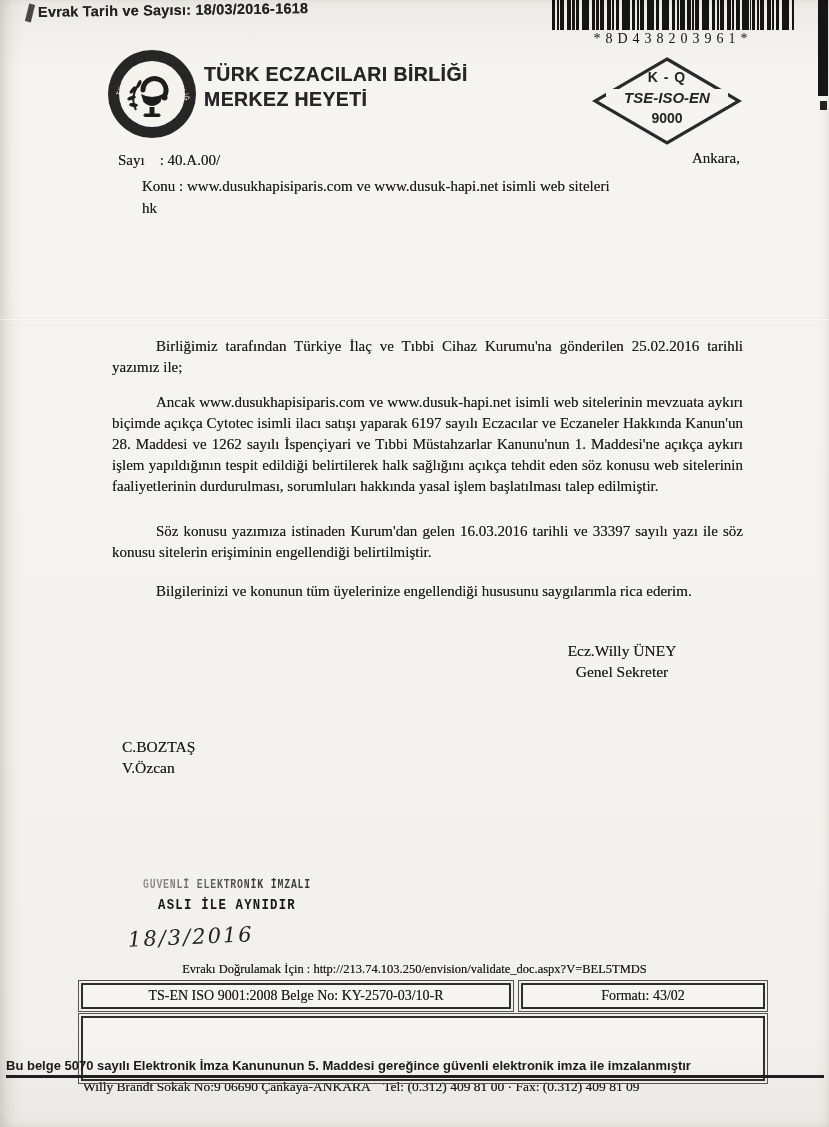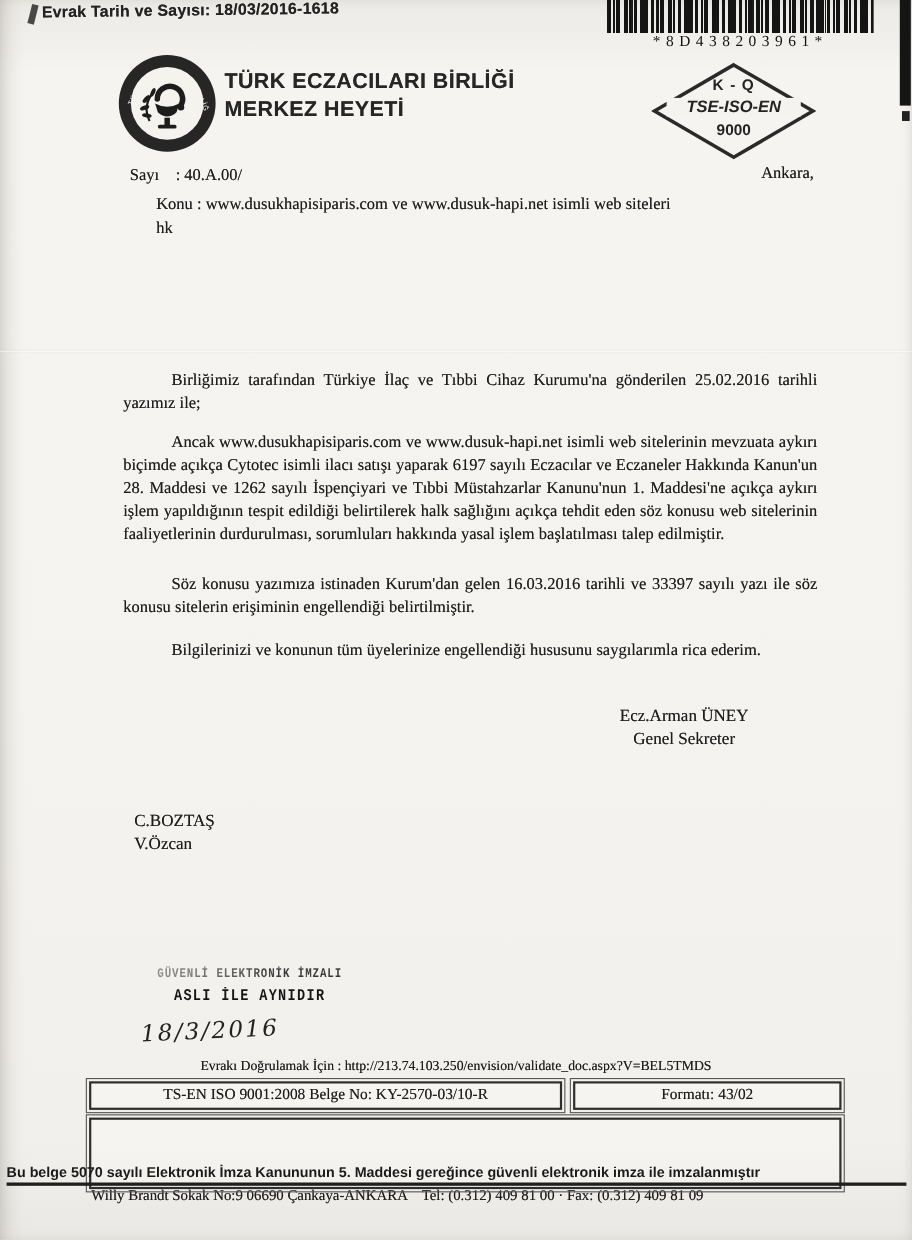--- a/index.html
+++ b/index.html
@@ -123,21 +123,21 @@
   <div class="abs city soft">Ankara,</div>
   <div class="abs konu-line soft">Konu : www.dusukhapisiparis.com ve www.dusuk-hapi.net isimli web siteleri hk</div>
 
 
   <div class="abs para p1 soft">Birliğimiz tarafından Türkiye İlaç ve Tıbbi Cihaz Kurumu'na gönderilen 25.02.2016 tarihli yazımız ile;</div>
   <div class="abs para p2 soft">Ancak www.dusukhapisiparis.com ve www.dusuk-hapi.net isimli web sitelerinin mevzuata aykırı biçimde açıkça Cytotec isimli ilacı satışı yaparak 6197 sayılı Eczacılar ve Eczaneler Hakkında Kanun'un 28. Maddesi ve 1262 sayılı İspençiyari ve Tıbbi Müstahzarlar Kanunu'nun 1. Maddesi'ne açıkça aykırı işlem yapıldığının tespit edildiği belirtilerek halk sağlığını açıkça tehdit eden söz konusu web sitelerinin faaliyetlerinin durdurulması, sorumluları hakkında yasal işlem başlatılması talep edilmiştir.</div>
   <div class="abs para p3 soft">Söz konusu yazımıza istinaden Kurum'dan gelen 16.03.2016 tarihli ve 33397 sayılı yazı ile söz konusu sitelerin erişiminin engellendiği belirtilmiştir.</div>
   <div class="abs para p4 soft">Bilgilerinizi ve konunun tüm üyelerinize engellendiği hususunu saygılarımla rica ederim.</div>
 
   <div class="abs signature soft">
-    <div>Ecz.Arman ÜNEY</div>
+    <div>Ecz.Willy ÜNEY</div>
     <div>Genel Sekreter</div>
   </div>
 
   <div class="abs cc soft">
     <div>C.BOZTAŞ</div>
     <div>V.Özcan</div>
   </div>
 
   <div class="abs stamp">
     <div class="s1">GÜVENLİ ELEKTRONİK İMZALI</div>

